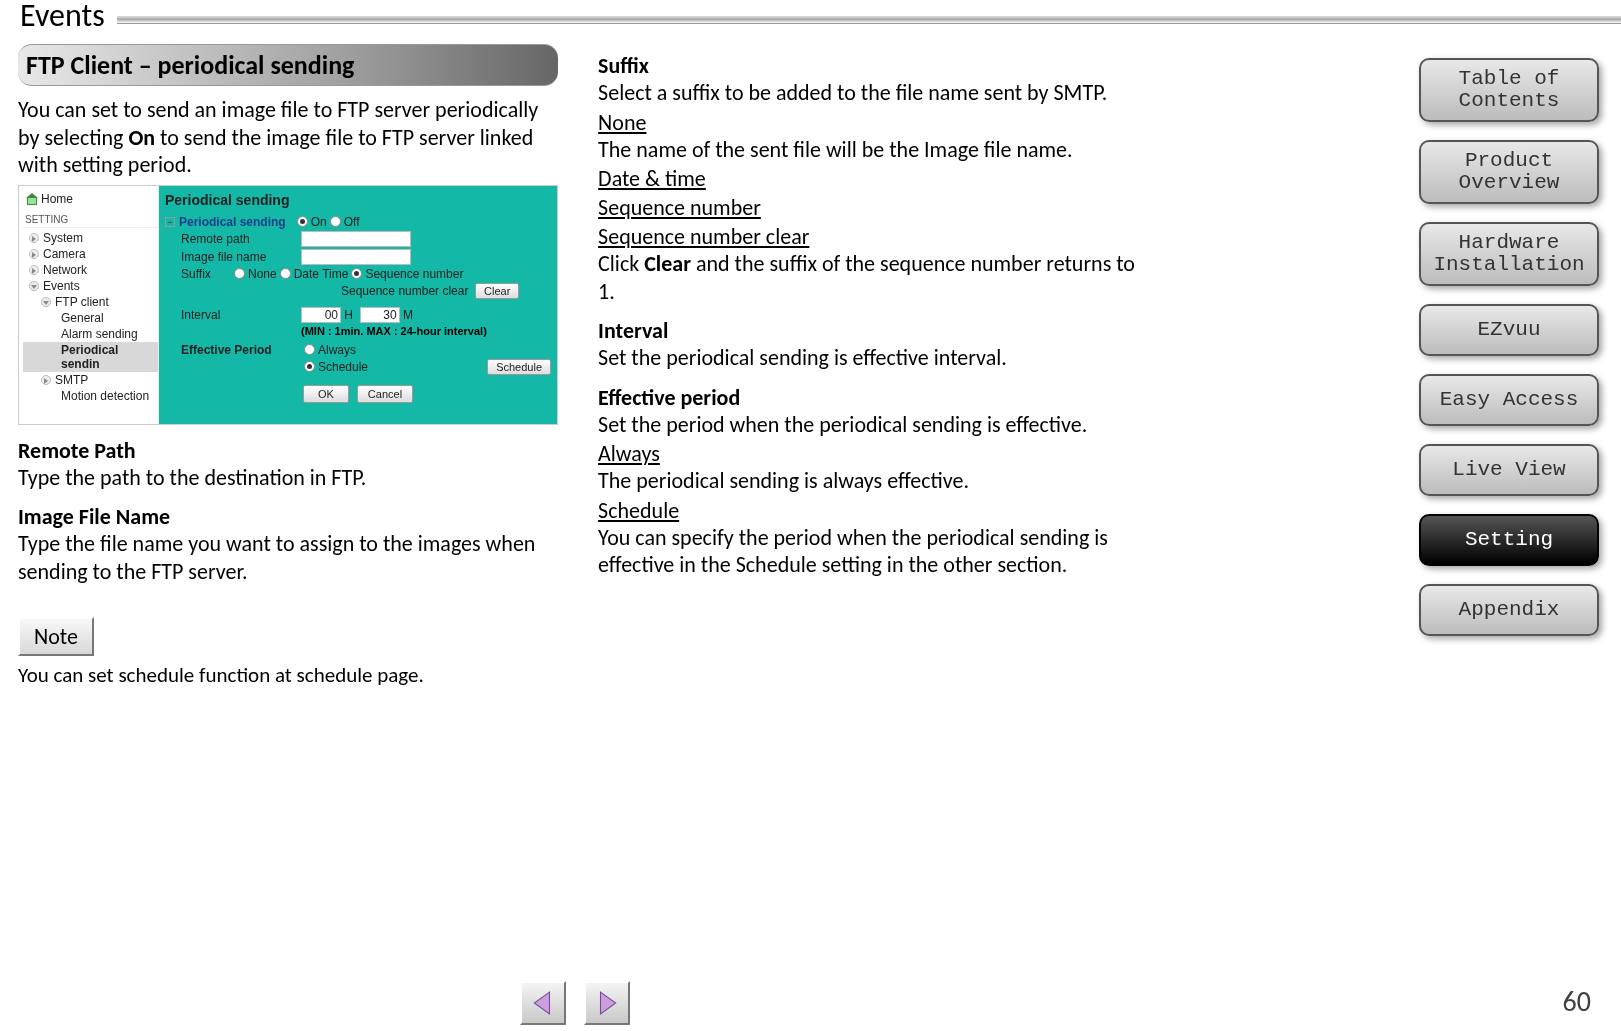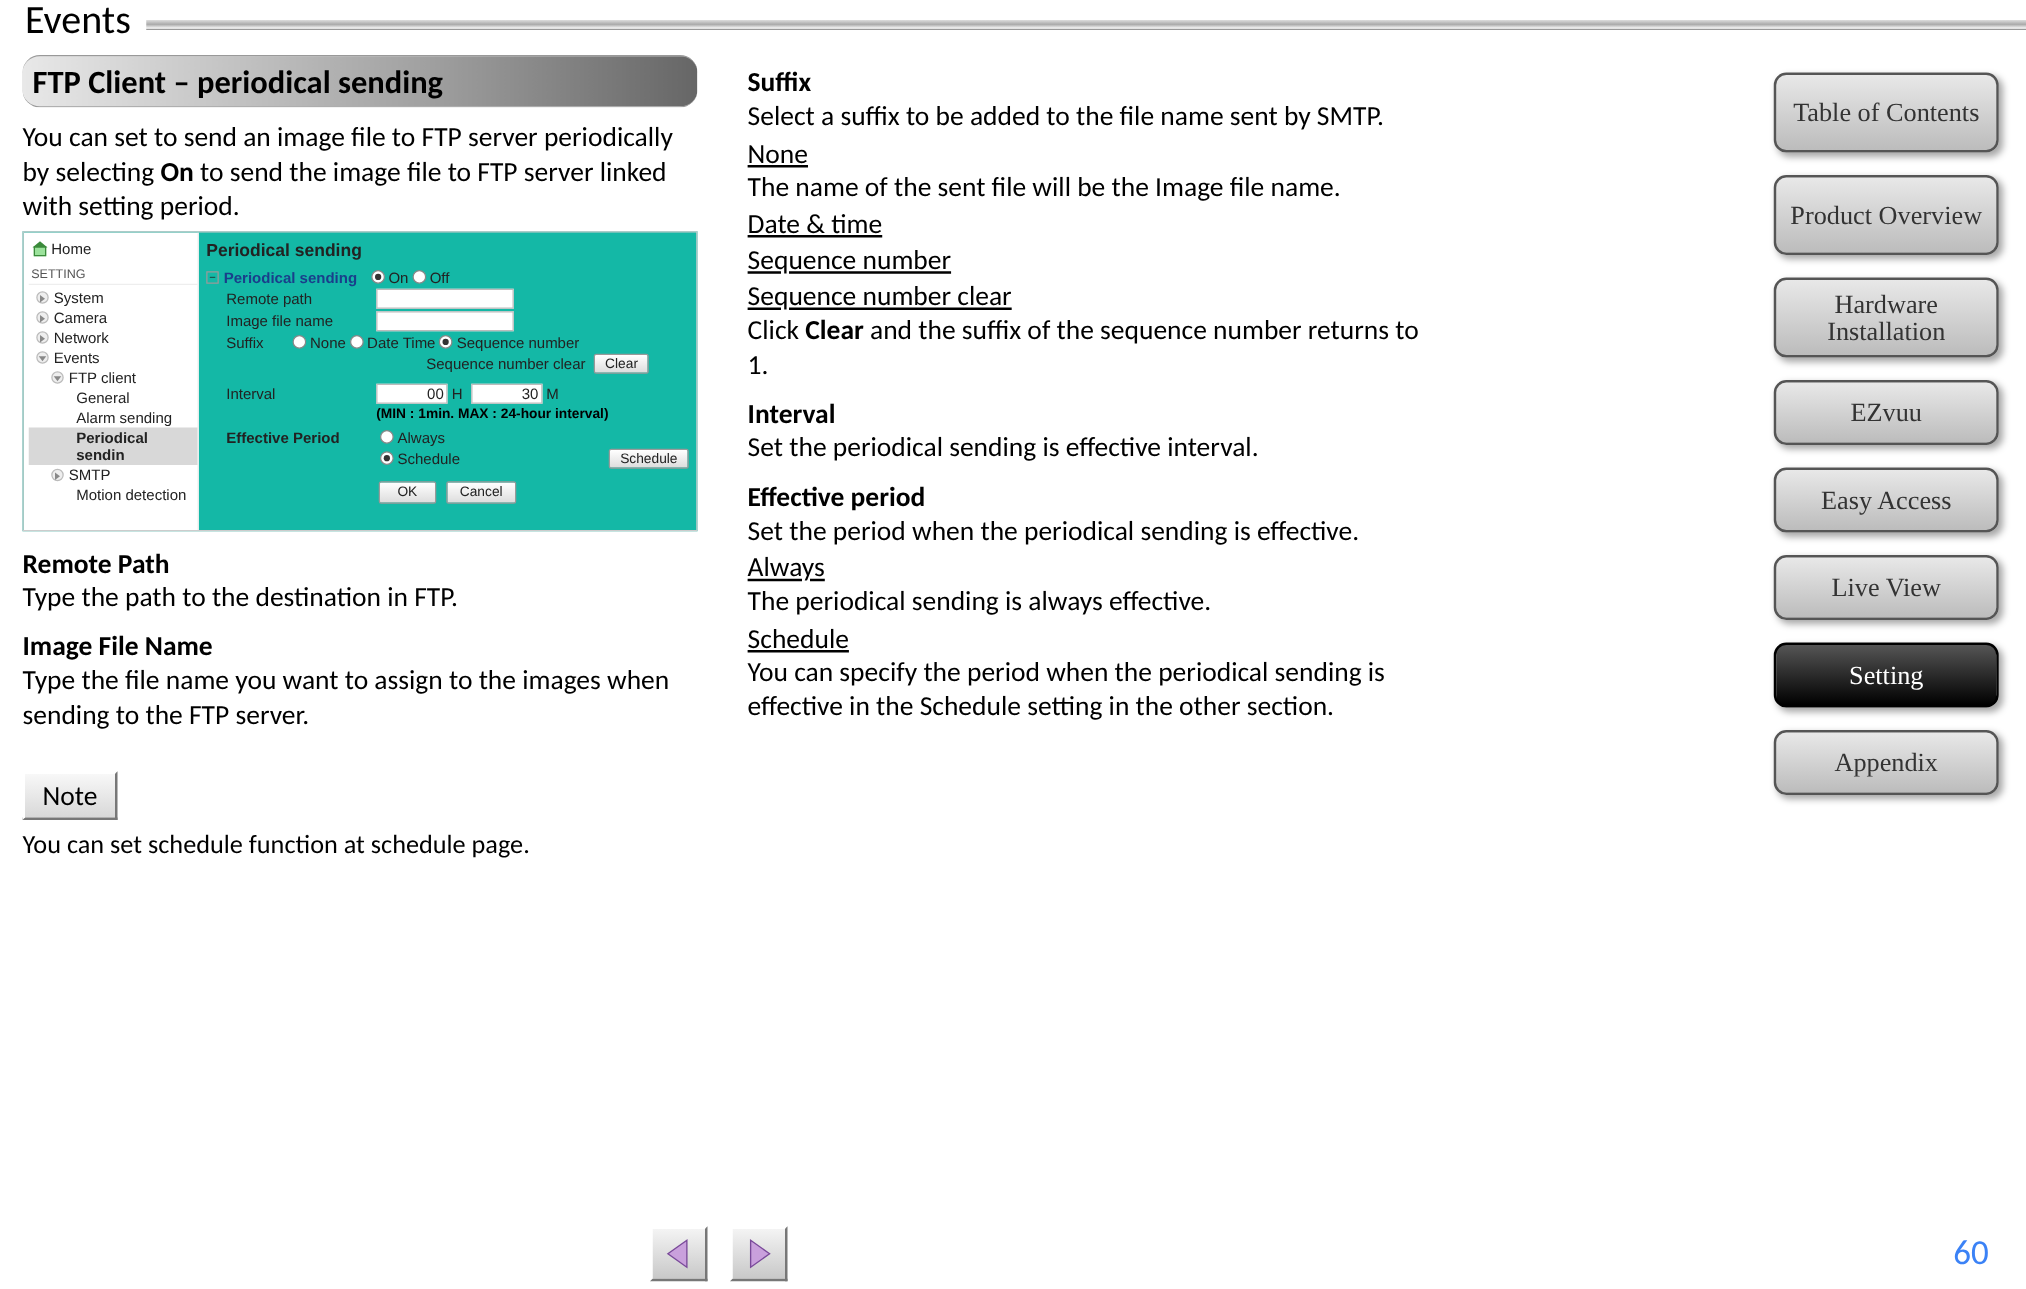--- a/index.html
+++ b/index.html
@@ -97,21 +97,21 @@
   .ss-arrow { display:inline-block; width:10px; height:10px; border-radius:50%; background:#eee; border:1px solid #bbb; position:relative;}
   .ss-arrow::after{content:"";position:absolute;left:2px;top:2px;border-left:4px solid #888;border-top:3px solid transparent;border-bottom:3px solid transparent;}
   .ss-arrow.down::after{left:1px;top:3px;border-top:4px solid #888;border-left:3px solid transparent;border-right:3px solid transparent;border-bottom:none;}
   .ss-main { flex:1; padding: 4px 6px; }
   .ss-main-title { font-weight: bold; font-size: 14px; padding: 2px 0 6px 0;}
   .ss-row { display:flex; align-items:center; padding:1px 0; font-size:12px;}
   .ss-label { width:120px; }
   .ss-radio { width:11px;height:11px;border-radius:50%;border:1px solid #888;display:inline-block;margin:0 3px;background:#fff;vertical-align:middle;position:relative;}
   .ss-radio.checked::after{content:"";width:5px;height:5px;border-radius:50%;background:#333;position:absolute;top:2px;left:2px;}
   .ss-input{border:1px solid #bbb;height:16px;width:110px;background:#fff;}
-  .ss-input.sm{width:57px;text-align:right;padding-right:2px;}
+  .ss-input.sm{width:40px;text-align:right;padding-right:2px;}
   .ss-btn{border:1px solid #999;background:linear-gradient(#fff,#ddd);padding:1px 8px;font-size:11px;border-radius:2px;display:inline-block;}
   .ss-hint{font-size:11px;font-weight:bold;color:#000;}
   .ss-collapse{display:inline-block;width:10px;height:10px;border:1px solid #999;text-align:center;line-height:8px;font-size:9px;margin-right:4px;}
 
   .body-heading { font-weight: bold; font-size: 22px; margin-top: 12px;}
   .body-text { font-size: 22px; line-height: 1.25; }
   .body-sub { font-size: 22px; text-decoration: underline; margin-top: 2px;}
 
   .note-badge {
     display: inline-block;
@@ -141,21 +141,21 @@
     border-radius: 10px;
     background: linear-gradient(#e8e8e8, #bcbcbc);
     border: 2px solid #555;
     box-shadow: 3px 3px 6px rgba(0,0,0,0.35);
     display: flex;
     align-items: center;
     justify-content: center;
     text-align: center;
     font-size: 21px;
     color: #333;
-    font-family: Liberation Serif, serif;
+    font-family: Liberation Mono, monospace;
     line-height: 1.05;
     cursor: pointer;
     padding: 4px;
   }
   .nav-btn.small { height: 52px; }
   .nav-btn.active {
     background: linear-gradient(#555, #000);
     color: #fff;
     border-color: #000;
   }
@@ -181,21 +181,21 @@
     justify-content:center;
     cursor:pointer;
   }
   .arrow-btn svg { width: 26px; height: 26px; }
 
   .page-num {
     position: absolute;
     right: 30px;
     bottom: 12px;
     font-size: 28px;
-    color: #3b82f6;
+    color: #404040;
   }
   .home-icon{display:inline-block;width:10px;height:10px;position:relative;}
   .home-icon::before{content:"";position:absolute;left:0;top:3px;width:8px;height:6px;background:#9be29b;border:1px solid #3a8a3a;}
   .home-icon::after{content:"";position:absolute;left:-1px;top:-1px;border-left:6px solid transparent;border-right:6px solid transparent;border-bottom:5px solid #3a8a3a;}
 </style>
 </head>
 <body>
 
 <div class="header-bar">
   <div class="header-title">Events</div>

